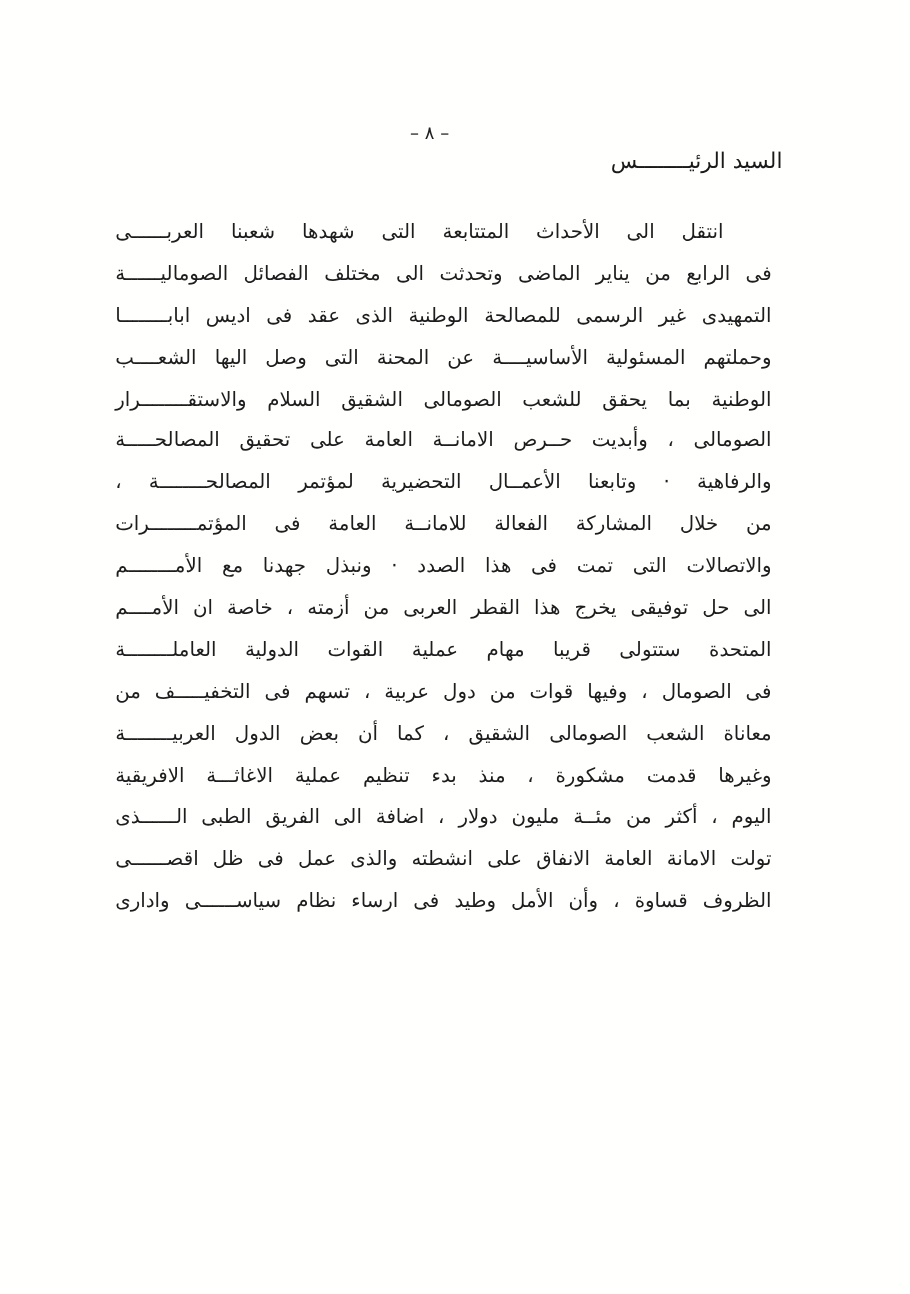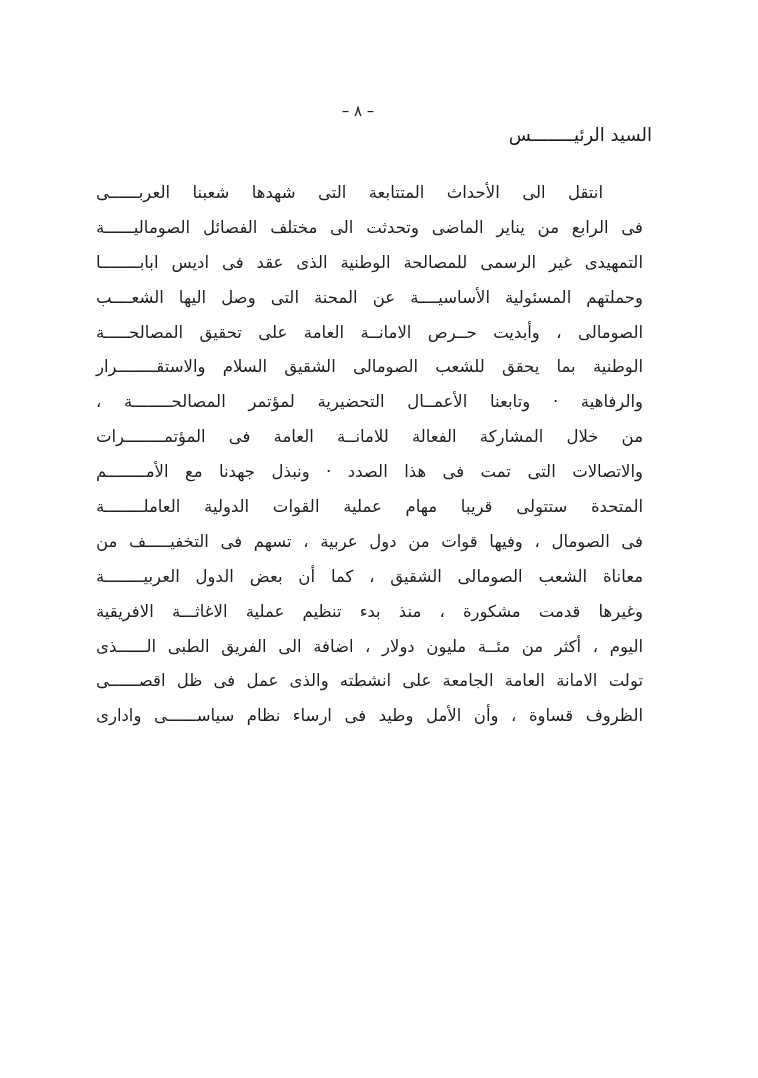--- a/index.html
+++ b/index.html
@@ -64,27 +64,28 @@
 
   <div class="page-number">– ٨ –</div>
 
   <div class="salutation">السيد الرئيــــــــس</div>
 
   <div class="body-text">
     <div class="body-line indent">انتقل الى الأحداث المتتابعة التى شهدها شعبنا العربــــــى</div>
     <div class="body-line">فى الرابع من يناير الماضى وتحدثت الى مختلف الفصائل الصوماليــــــة</div>
     <div class="body-line">التمهيدى غير الرسمى للمصالحة الوطنية الذى عقد فى اديس ابابــــــــا</div>
     <div class="body-line">وحملتهم المسئولية الأساسيــــة عن المحنة التى وصل اليها الشعــــب</div>
+    <div class="body-line">الوطنية بما يحقق للشعب الصومالى الشقيق السلام والاستقــــــــرار</div>
     <div class="body-line">الصومالى ، وأبديت حــرص الامانــة العامة على تحقيق المصالحـــــة</div>
-    <div class="body-line">الوطنية بما يحقق للشعب الصومالى الشقيق السلام والاستقــــــــرار</div>
     <div class="body-line">والرفاهية · وتابعنا الأعمــال التحضيرية لمؤتمر المصالحــــــــة ،</div>
     <div class="body-line">من خلال المشاركة الفعالة للامانــة العامة فى المؤتمــــــــرات</div>
     <div class="body-line">والاتصالات التى تمت فى هذا الصدد · ونبذل جهدنا مع الأمــــــــم</div>
+    <div class="body-line">الى حل توفيقى يخرج هذا القطر العربى من أزمته ، خاصة ان الأمــــم</div>
     <div class="body-line">المتحدة ستتولى قريبا مهام عملية القوات الدولية العاملــــــــة</div>
     <div class="body-line">فى الصومال ، وفيها قوات من دول عربية ، تسهم فى التخفيـــــف من</div>
     <div class="body-line">معاناة الشعب الصومالى الشقيق ، كما أن بعض الدول العربيــــــــة</div>
     <div class="body-line">وغيرها قدمت مشكورة ، منذ بدء تنظيم عملية الاغاثـــة الافريقية</div>
     <div class="body-line">اليوم ، أكثر من مئــة مليون دولار ، اضافة الى الفريق الطبى الــــــذى</div>
-    <div class="body-line">تولت الامانة العامة الجامعة على انشطته والذى عمل فى ظل اقصــــــى</div>
+    <div class="body-line">تولت الامانة العامة الانفاق على انشطته والذى عمل فى ظل اقصــــــى</div>
     <div class="body-line">الظروف قساوة ، وأن الأمل وطيد فى ارساء نظام سياســــــى وادارى</div>
   </div>
 
 </div>
 
 </body></html>

